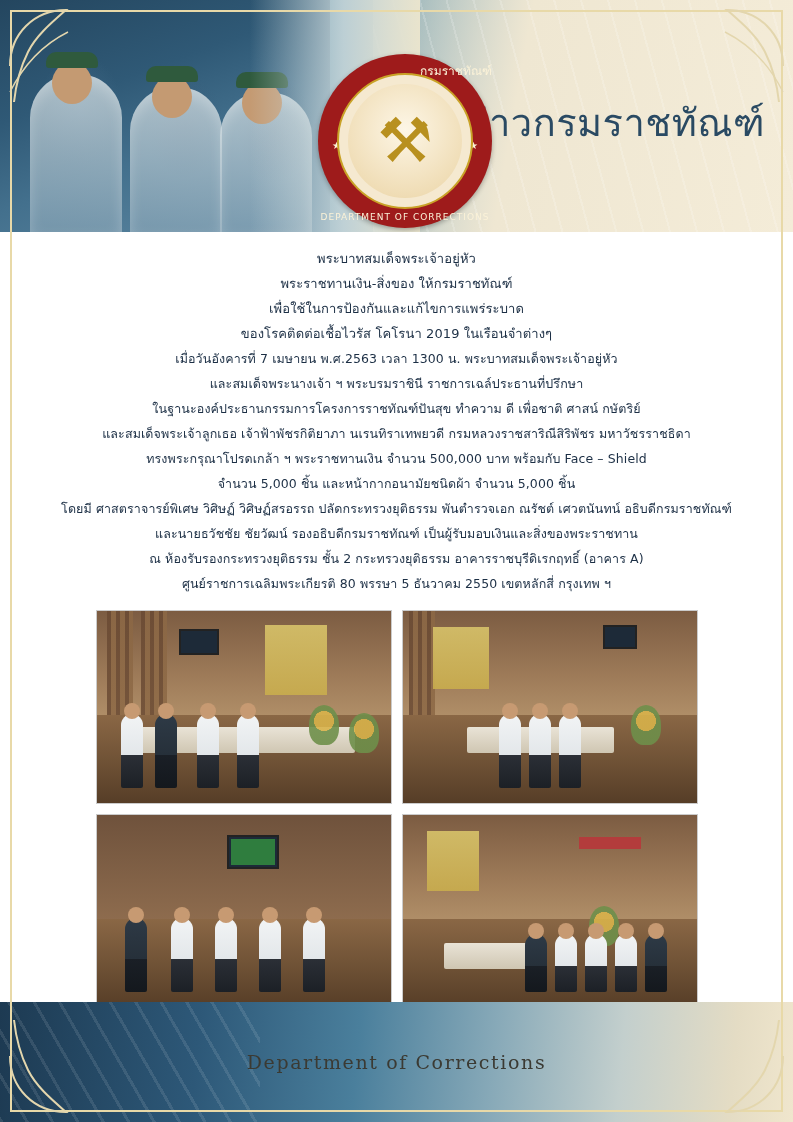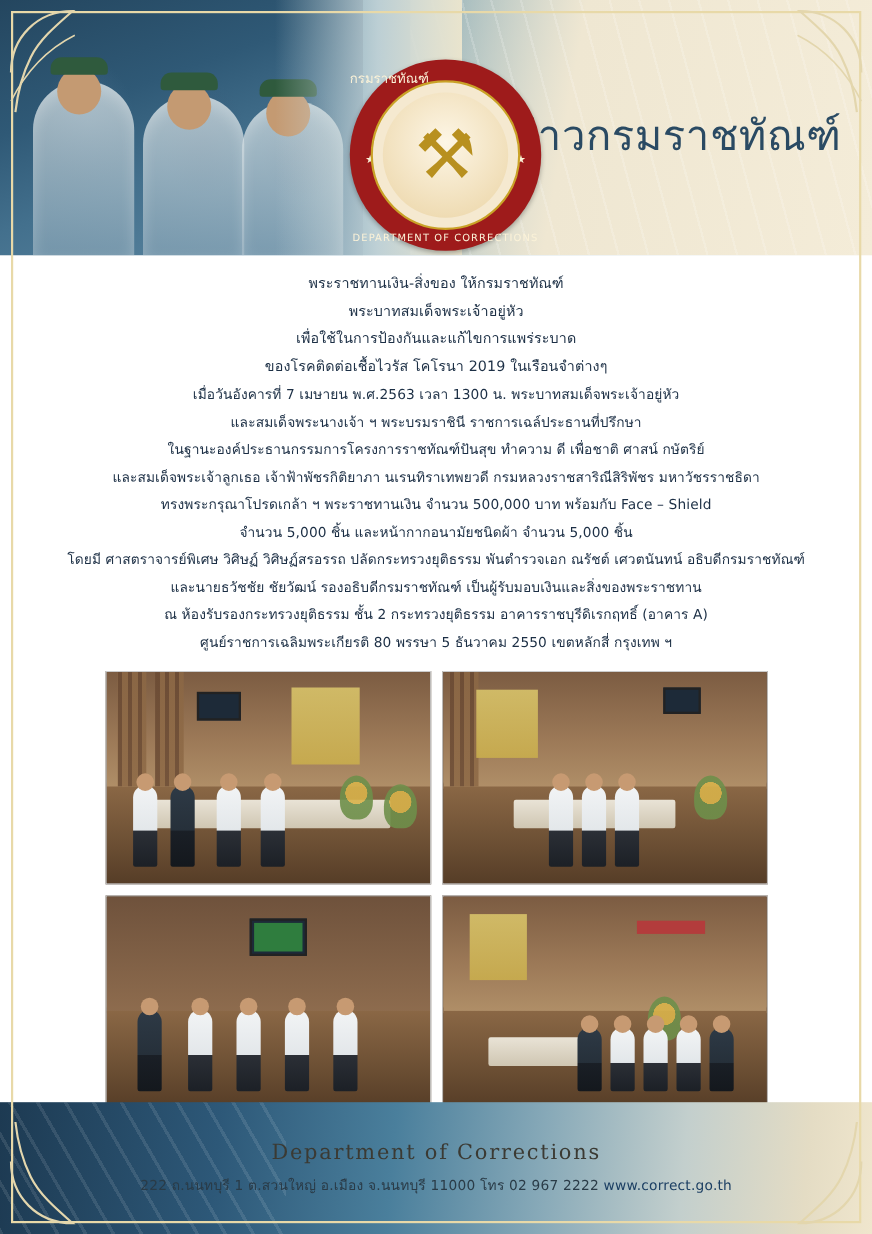--- a/index.html
+++ b/index.html
@@ -152,21 +152,21 @@
   .emblem .garuda {
     width: 78px; height: 78px;
     color: #b8901f;
     font-size: 62px;
     line-height: 78px;
     text-align: center;
   }
   .emblem .arc-top {
     position: absolute;
     top: 7px; left: 0; right: 0;
-    text-align: left;
+    text-align: right;
     font-size: 12px;
     color: #fbf2d8;
   }
   .emblem .arc-bottom {
     position: absolute;
     bottom: 6px; left: 0; right: 0;
     text-align: center;
     font-size: 9px;
     letter-spacing: 1px;
     color: #fbf2d8;
@@ -359,22 +359,22 @@
       <div class="ring-core">
         <div class="garuda">⚒</div>
       </div>
     </div>
 
     <div class="hdr-title">ข่าวกรมราชทัณฑ์</div>
   </div>
 
   <div class="content">
     <div class="para">
+      <span class="ln">พระบาทสมเด็จพระเจ้าอยู่หัว</span>
       <span class="ln">พระราชทานเงิน-สิ่งของ ให้กรมราชทัณฑ์</span>
-      <span class="ln">พระบาทสมเด็จพระเจ้าอยู่หัว</span>
       <span class="ln">เพื่อใช้ในการป้องกันและแก้ไขการแพร่ระบาด</span>
       <span class="ln">ของโรคติดต่อเชื้อไวรัส โคโรนา 2019 ในเรือนจำต่างๆ</span>
       <span class="ln small">เมื่อวันอังคารที่ 7 เมษายน พ.ศ.2563 เวลา 1300 น. พระบาทสมเด็จพระเจ้าอยู่หัว</span>
       <span class="ln small">และสมเด็จพระนางเจ้า ฯ พระบรมราชินี ราชการเฉล์ประธานที่ปรึกษา</span>
       <span class="ln small">ในฐานะองค์ประธานกรรมการโครงการราชทัณฑ์ปันสุข ทำความ ดี เพื่อชาติ ศาสน์ กษัตริย์</span>
       <span class="ln small">และสมเด็จพระเจ้าลูกเธอ เจ้าฟ้าพัชรกิติยาภา นเรนทิราเทพยวดี กรมหลวงราชสาริณีสิริพัชร มหาวัชรราชธิดา</span>
       <span class="ln small">ทรงพระกรุณาโปรดเกล้า ฯ พระราชทานเงิน จำนวน 500,000 บาท พร้อมกับ Face – Shield</span>
       <span class="ln small">จำนวน 5,000 ชิ้น และหน้ากากอนามัยชนิดผ้า จำนวน 5,000 ชิ้น</span>
       <span class="ln small">โดยมี ศาสตราจารย์พิเศษ วิศิษฏ์ วิศิษฏ์สรอรรถ ปลัดกระทรวงยุติธรรม พันตำรวจเอก ณรัชต์ เศวตนันทน์ อธิบดีกรมราชทัณฑ์</span>
       <span class="ln small">และนายธวัชชัย ชัยวัฒน์ รองอธิบดีกรมราชทัณฑ์ เป็นผู้รับมอบเงินและสิ่งของพระราชทาน</span>
@@ -475,24 +475,20 @@
         </div>
       <div class="ph-person dark" style="left:242px; height:58px;">
           <span class="h"></span>
         </div>
     </div>
   </div>
 
   <div class="footer">
     <div class="footer-inner">
       <div class="footer-title">Department  of  Corrections</div>
-      <div class="footer-addr">
-        <span>222 ถ.นนทบุรี 1 ต.สวนใหญ่ อ.เมือง จ.นนทบุรี 11000 โทร 02 967 2222</span>
-        <span class="url">www.correct.go.th</span>
-      </div>
     </div>
   </div>
 
   <div class="frame-border"></div>
   <svg class="corner-swirl tl" viewBox="0 0 120 120">
     <path d="M4 60 C4 28 28 4 60 4 C44 18 30 30 22 46 C14 62 10 78 8 96" fill="none" stroke="#e3d6ad" stroke-width="2"></path>
     <path d="M4 86 C16 62 34 40 62 26" fill="none" stroke="#e3d6ad" stroke-width="1.4"></path>
   </svg>
   <svg class="corner-swirl tr" viewBox="0 0 120 120">
     <path d="M4 60 C4 28 28 4 60 4 C44 18 30 30 22 46 C14 62 10 78 8 96" fill="none" stroke="#e3d6ad" stroke-width="2"></path>

